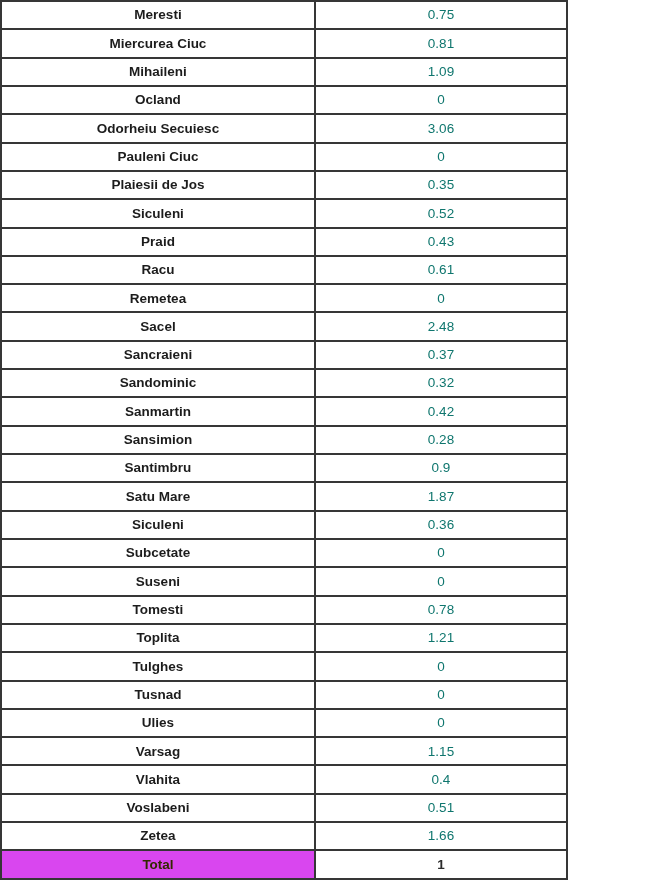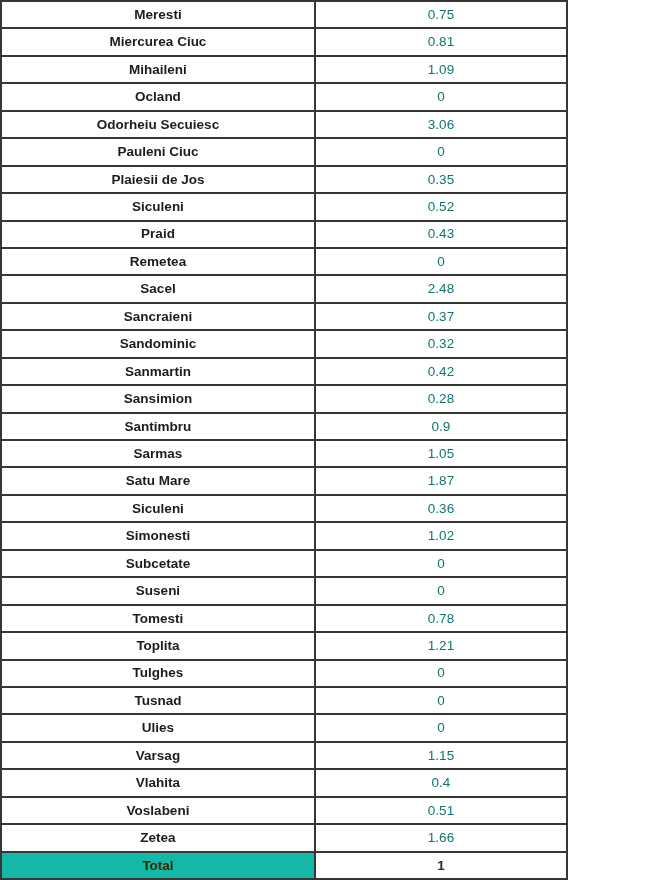--- a/index.html
+++ b/index.html
@@ -35,21 +35,21 @@
   td.name-cell {
     width: 304px;
     font-weight: bold;
     color: #1c1c1c;
   }
   td.value-cell {
     font-weight: normal;
     color: #0f766e;
   }
   tr.total-row td.name-cell {
-    background: #14b8a6;
+    background: #d946ef;
     color: #332900;
   }
   tr.total-row td.value-cell {
     font-weight: bold;
     color: #2b2b2b;
   }
 </style>
 </head>
 <body>
 
@@ -86,20 +86,24 @@
         </tr>
         <tr>
           <td class="name-cell">Siculeni</td>
           <td class="value-cell">0.52</td>
         </tr>
         <tr>
           <td class="name-cell">Praid</td>
           <td class="value-cell">0.43</td>
         </tr>
         <tr>
+          <td class="name-cell">Racu</td>
+          <td class="value-cell">0.61</td>
+        </tr>
+        <tr>
           <td class="name-cell">Remetea</td>
           <td class="value-cell">0</td>
         </tr>
         <tr>
           <td class="name-cell">Sacel</td>
           <td class="value-cell">2.48</td>
         </tr>
         <tr>
           <td class="name-cell">Sancraieni</td>
           <td class="value-cell">0.37</td>
@@ -114,34 +118,26 @@
         </tr>
         <tr>
           <td class="name-cell">Sansimion</td>
           <td class="value-cell">0.28</td>
         </tr>
         <tr>
           <td class="name-cell">Santimbru</td>
           <td class="value-cell">0.9</td>
         </tr>
         <tr>
-          <td class="name-cell">Sarmas</td>
-          <td class="value-cell">1.05</td>
-        </tr>
-        <tr>
           <td class="name-cell">Satu Mare</td>
           <td class="value-cell">1.87</td>
         </tr>
         <tr>
           <td class="name-cell">Siculeni</td>
           <td class="value-cell">0.36</td>
-        </tr>
-        <tr>
-          <td class="name-cell">Simonesti</td>
-          <td class="value-cell">1.02</td>
         </tr>
         <tr>
           <td class="name-cell">Subcetate</td>
           <td class="value-cell">0</td>
         </tr>
         <tr>
           <td class="name-cell">Suseni</td>
           <td class="value-cell">0</td>
         </tr>
         <tr>

